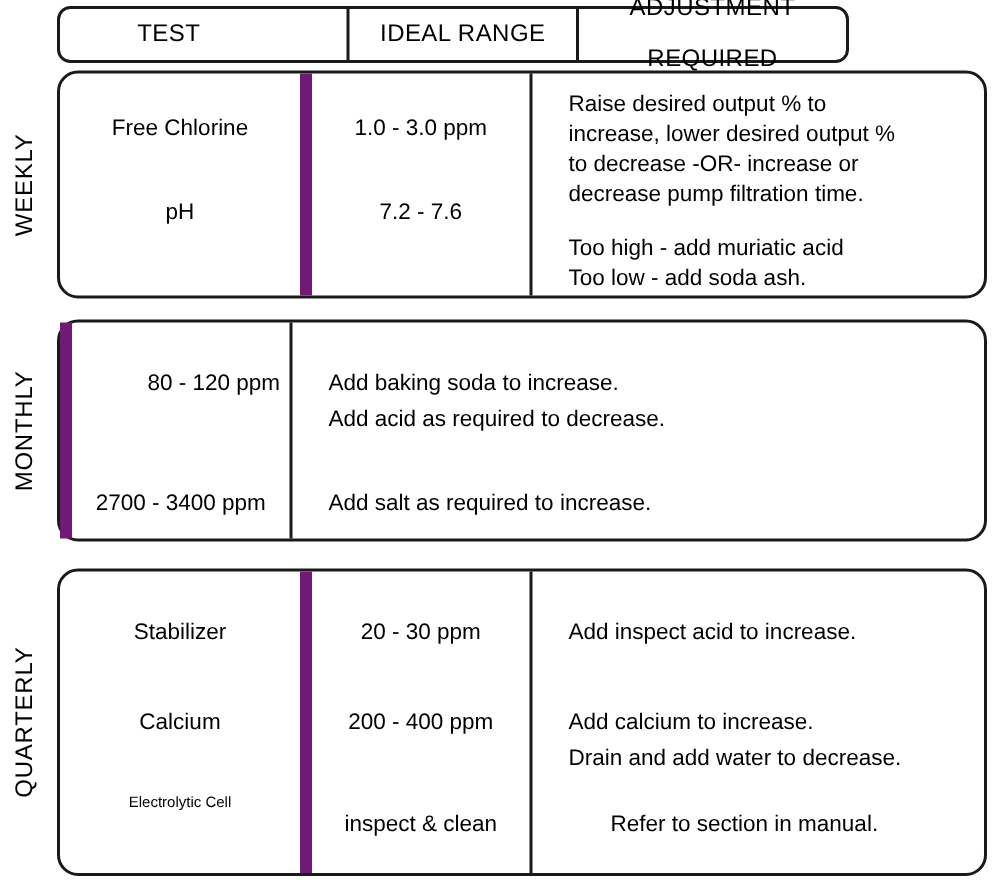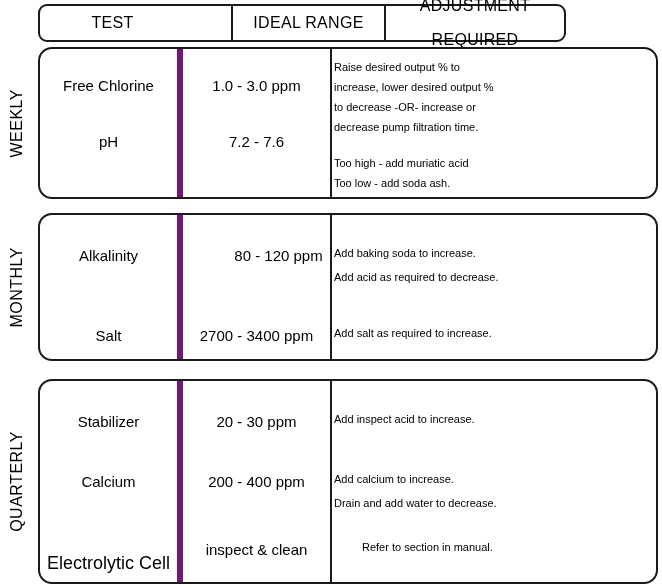--- a/index.html
+++ b/index.html
@@ -72,49 +72,49 @@
     left: 38px;
     top: 0;
     width: 620px;
     height: 100%;
     border: 2px solid #1a1a1a;
     border-radius: 14px;
     box-sizing: border-box;
     display: flex;
   }
   .col-test {
-    width: 137px;
+    width: 160px;
     position: relative;
     box-sizing: border-box;
   }
   .col-range {
     width: 155px;
     position: relative;
-    border-left: 6px solid #701a75;
+    border-left: 8px solid #701a75;
     border-right: 2px solid #1a1a1a;
     box-sizing: border-box;
   }
   .col-adjust {
     flex: 1;
     position: relative;
     box-sizing: border-box;
     padding: 0 10px;
   }
   .cellline {
     position: absolute;
     left: 0;
     width: 100%;
     text-align: center;
     font-size: 15px;
     white-space: nowrap;
   }
   .adjline {
     position: absolute;
-    left: 2px;
-    font-size: 11px;
+    left: 24px;
+    font-size: 15px;
     white-space: nowrap;
   }
 
   
   #group-weekly    { top: 47px;  height: 152px; }
   #group-monthly   { top: 213px; height: 148px; }
   #group-quarterly { top: 379px; height: 205px; }
 </style>
 </head>
 <body>
@@ -155,45 +155,41 @@
         <div class="adjline" style="top:128px;">Too low -  add soda ash.</div>
       </div>
     </div>
   </div>
 
   <div class="group" id="group-monthly">
     <div class="group-label">
       <span>MONTHLY</span>
     </div>
     <div class="card">
-      <div class="col-test">
-        <div class="cellline" style="top:32px;">Alkalinity</div>
-        <div class="cellline" style="top:112px;">Salt</div>
-      </div>
       <div class="col-range">
         <div class="cellline" style="top:32px;padding-left:22px;">80 - 120 ppm</div>
         <div class="cellline" style="top:112px;">2700 - 3400 ppm</div>
       </div>
       <div class="col-adjust">
         <div class="adjline" style="top:32px;">Add baking soda to increase.</div>
         <div class="adjline" style="top:56px;">Add acid as required to decrease.</div>
         <div class="adjline" style="top:112px;">Add salt as required to increase.</div>
       </div>
     </div>
   </div>
 
   <div class="group" id="group-quarterly">
     <div class="group-label">
       <span>QUARTERLY</span>
     </div>
     <div class="card">
       <div class="col-test">
         <div class="cellline" style="top:32px;">Stabilizer</div>
         <div class="cellline" style="top:92px;">Calcium</div>
-        <div class="cellline" style="top:172px;font-size:18px;">Electrolytic Cell</div>
+        <div class="cellline" style="top:149px;font-size:10px;">Electrolytic Cell</div>
       </div>
       <div class="col-range">
         <div class="cellline" style="top:32px;">20 - 30 ppm</div>
         <div class="cellline" style="top:92px;">200 - 400 ppm</div>
         <div class="cellline" style="top:160px;">inspect &amp; clean</div>
       </div>
       <div class="col-adjust">
         <div class="adjline" style="top:32px;">Add inspect acid to increase.</div>
         <div class="adjline" style="top:92px;">Add calcium to increase.</div>
         <div class="adjline" style="top:116px;">Drain and add water to decrease.</div>

